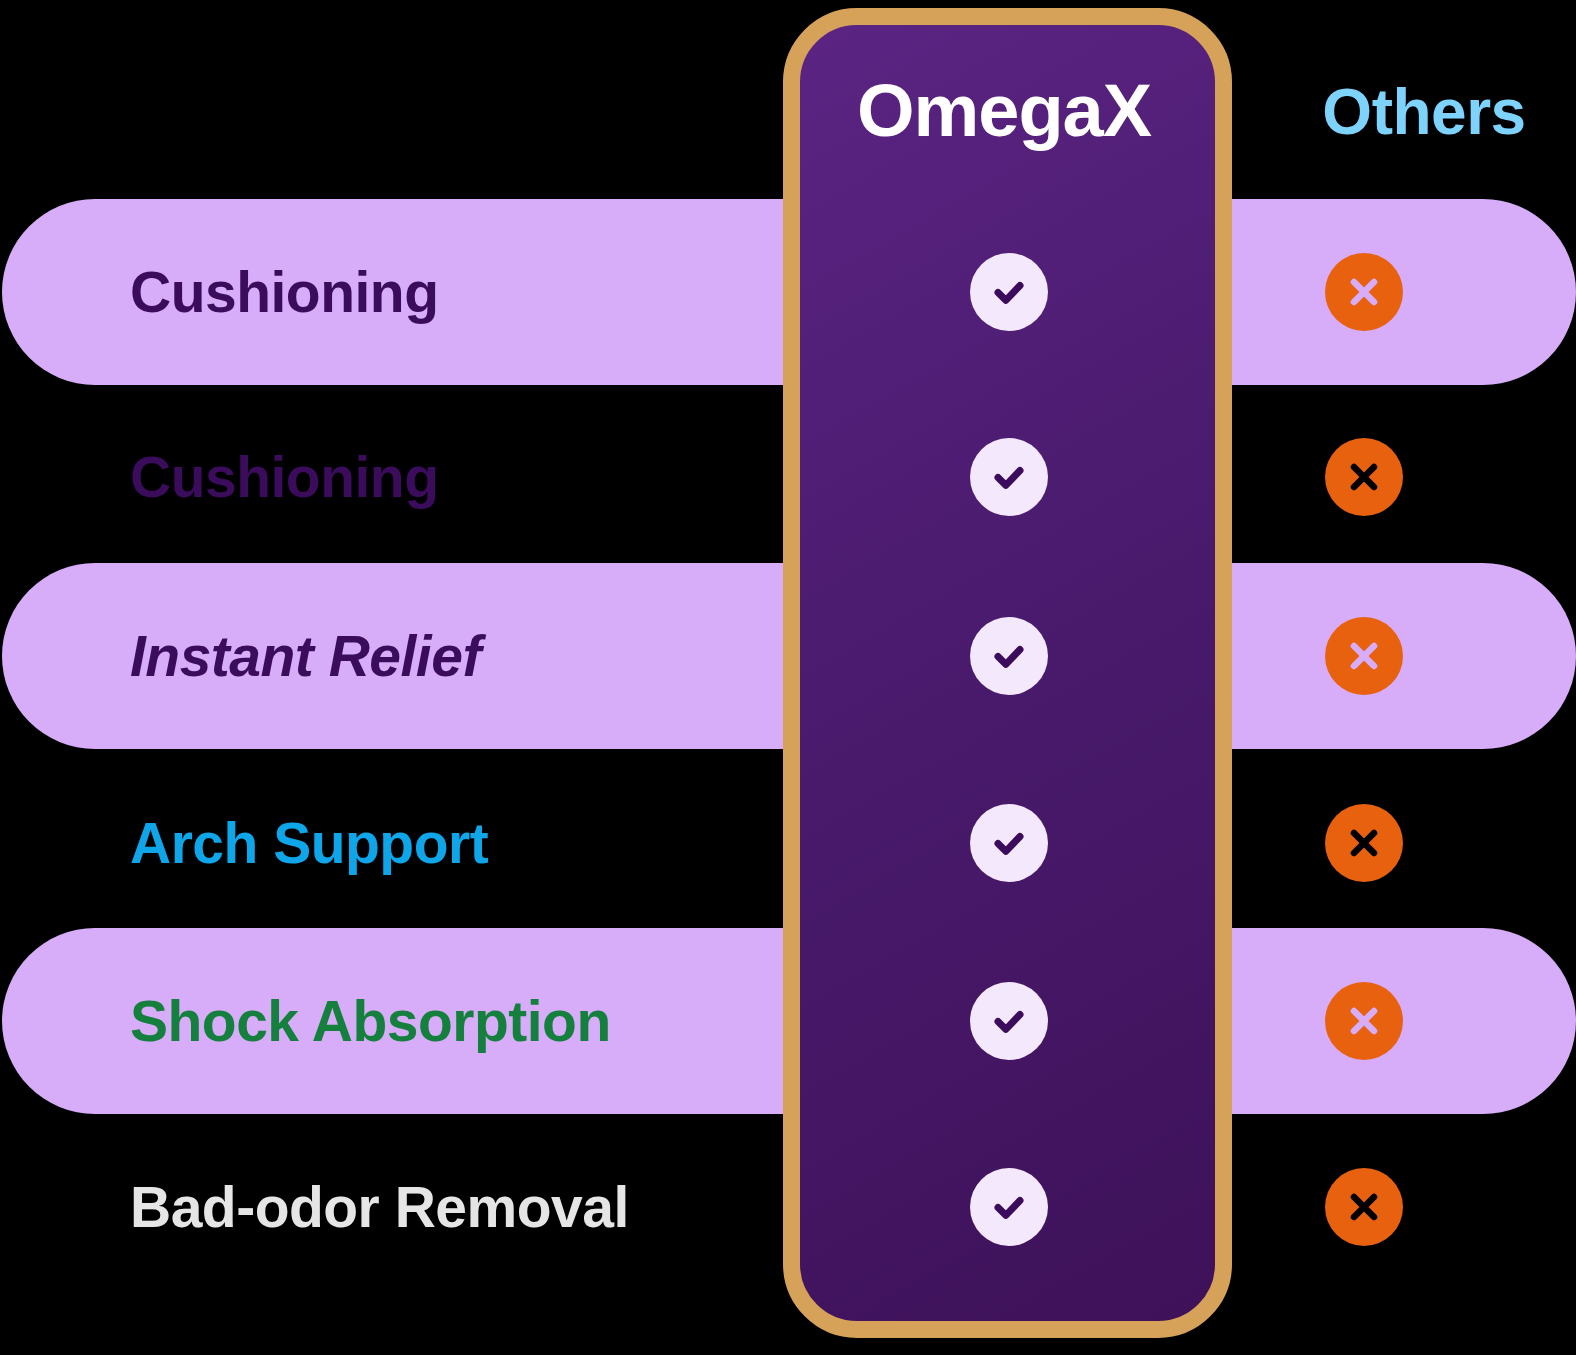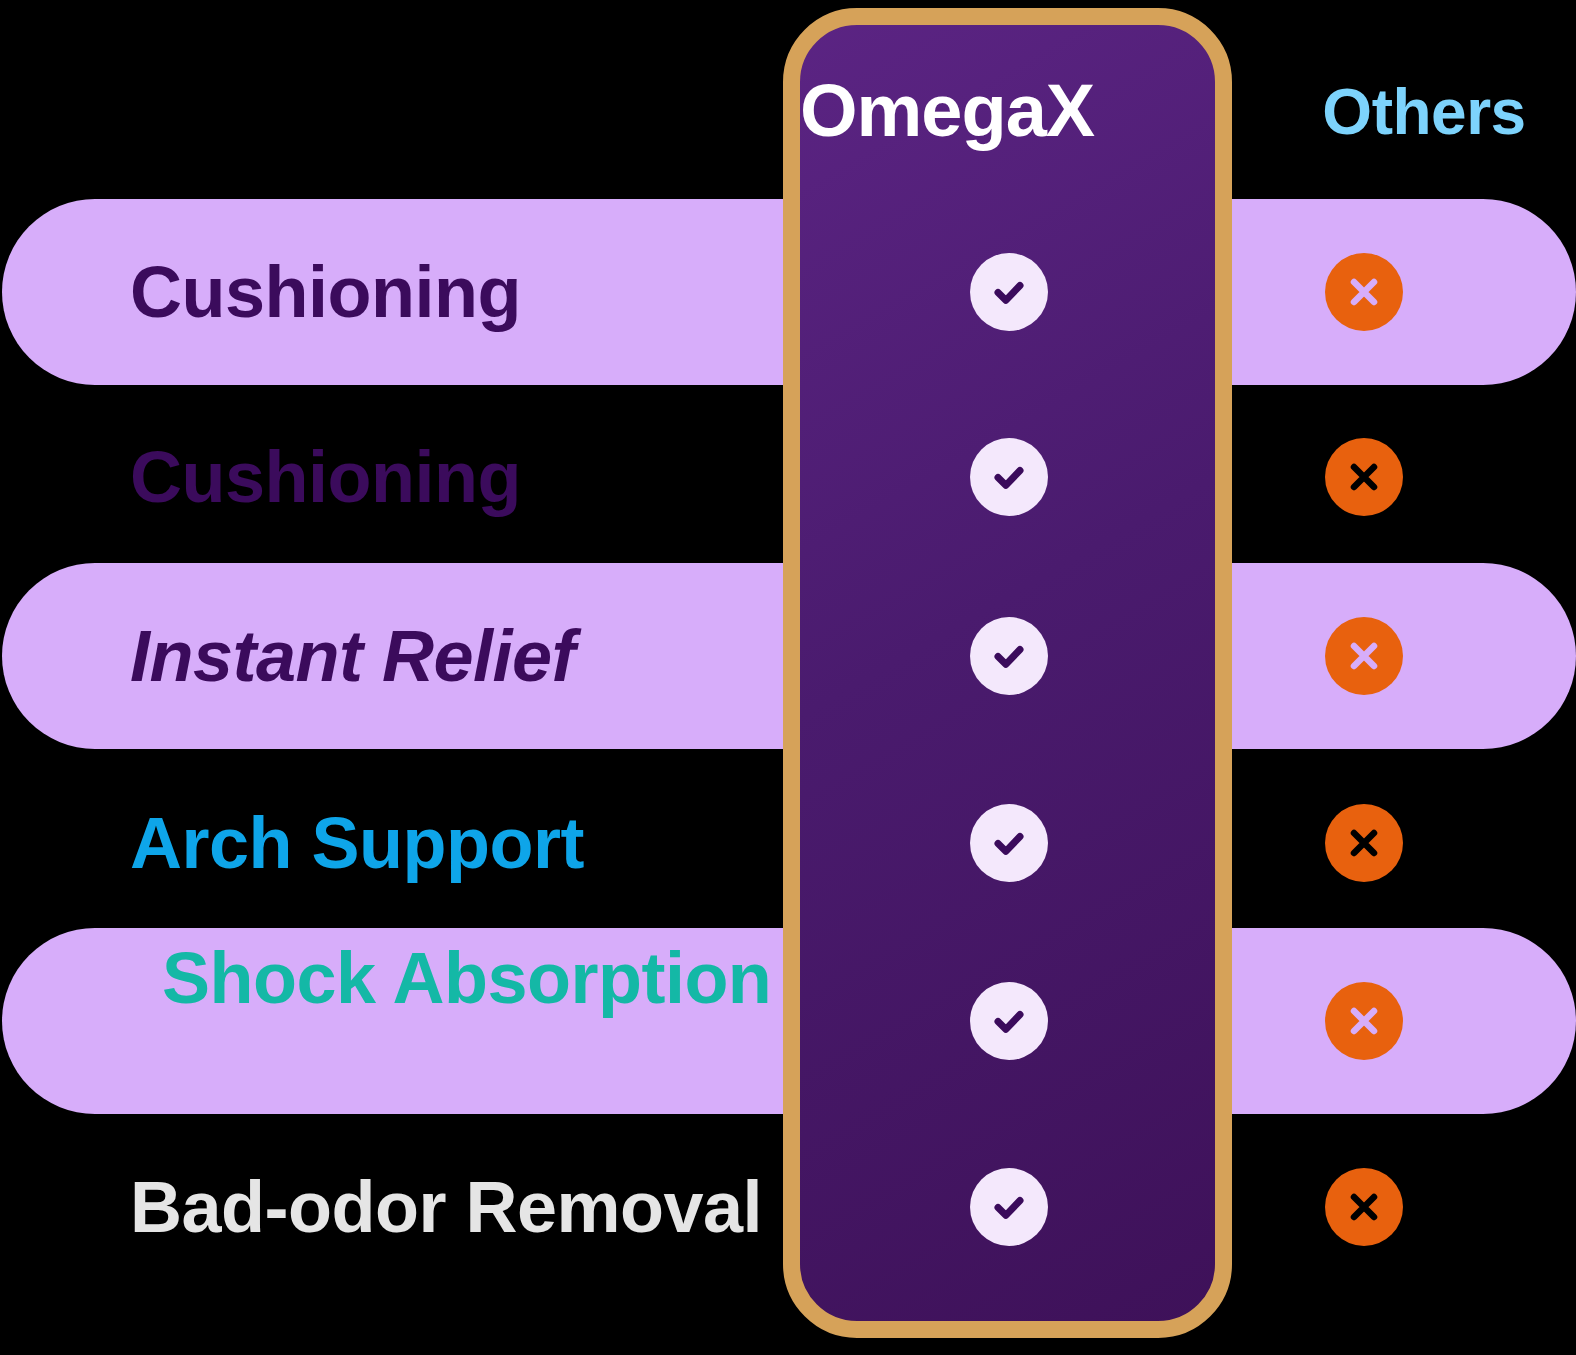--- a/index.html
+++ b/index.html
@@ -15,21 +15,21 @@
     overflow: hidden;
     font-family: "Liberation Sans", sans-serif;
   }
 
   
   .header-omegax {
     position: absolute;
     left: 800px;
     top: 74px;
     width: 408px;
-    text-align: left;
+    text-align: center;
     font-size: 74px;
     font-weight: 700;
     letter-spacing: -1px;
     color: #FFFFFF;
     z-index: 6;
     line-height: 1;
   }
   .header-others {
     position: absolute;
     left: 1232px;
@@ -57,21 +57,21 @@
   }
 
   
   .feature-label {
     position: absolute;
     left: 130px;
     width: 640px;
     height: 80px;
     display: flex;
     align-items: center;
-    font-size: 72px;
+    font-size: 57px;
     font-weight: 700;
     letter-spacing: -0.5px;
     color: #3B0B5C;
     z-index: 4;
     white-space: nowrap;
   }
 
   
   .omegax-card {
     position: absolute;
@@ -194,21 +194,21 @@
           </svg>
         </div>
       </div>
       <div class="cross-wrap" style="top: 804px;">
         <div class="cross-circle" style="background:#E8610E">
           <svg width="42" height="42" viewBox="0 0 42 42" aria-hidden="true">
             <path d="M11 11 L31 31 M31 11 L11 31" fill="none" stroke="#000000" stroke-width="6.5" stroke-linecap="round"></path>
           </svg>
         </div>
       </div>
-      <div class="feature-label" style="top: 938px; color: #14b8a6; margin-left: 32px;">Shock Absorption</div>
+      <div class="feature-label" style="top: 981px; color: #15803d;">Shock Absorption</div>
       <div class="check-wrap" style="top: 982px;">
         <div class="check-circle">
           <svg width="44" height="44" viewBox="0 0 44 44" aria-hidden="true">
             <path d="M11 22.5 L18.8 30.3 L33 15.5" fill="none" stroke="#3B0B5C" stroke-width="7" stroke-linecap="round" stroke-linejoin="round"></path>
           </svg>
         </div>
       </div>
       <div class="cross-wrap" style="top: 982px;">
         <div class="cross-circle" style="background:#E8610E">
           <svg width="42" height="42" viewBox="0 0 42 42" aria-hidden="true">

